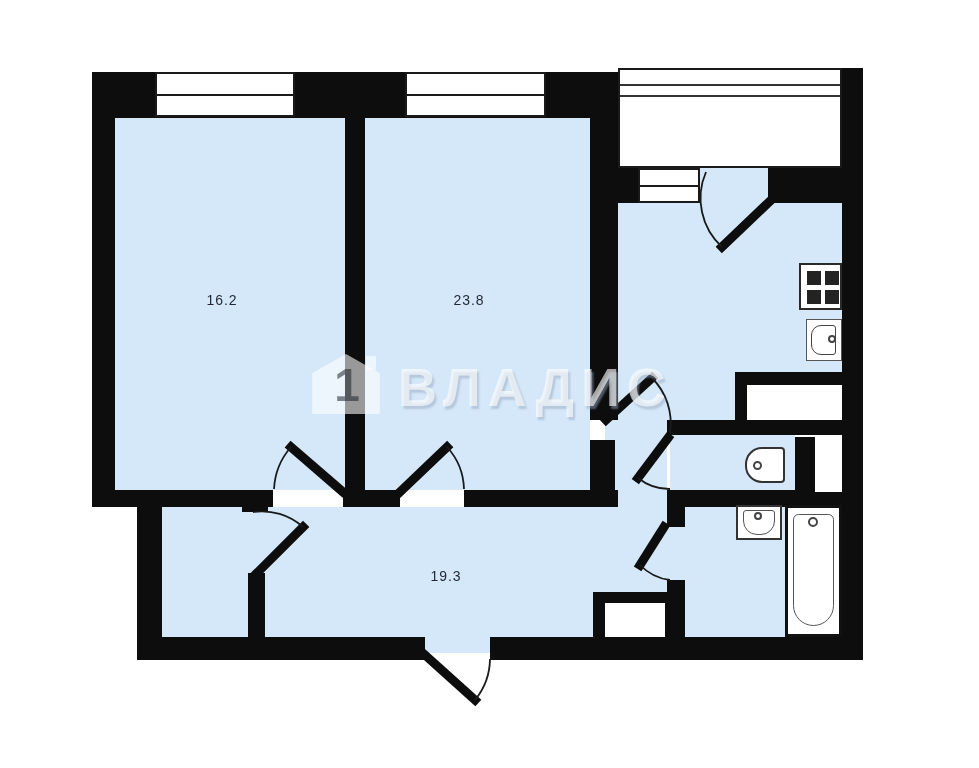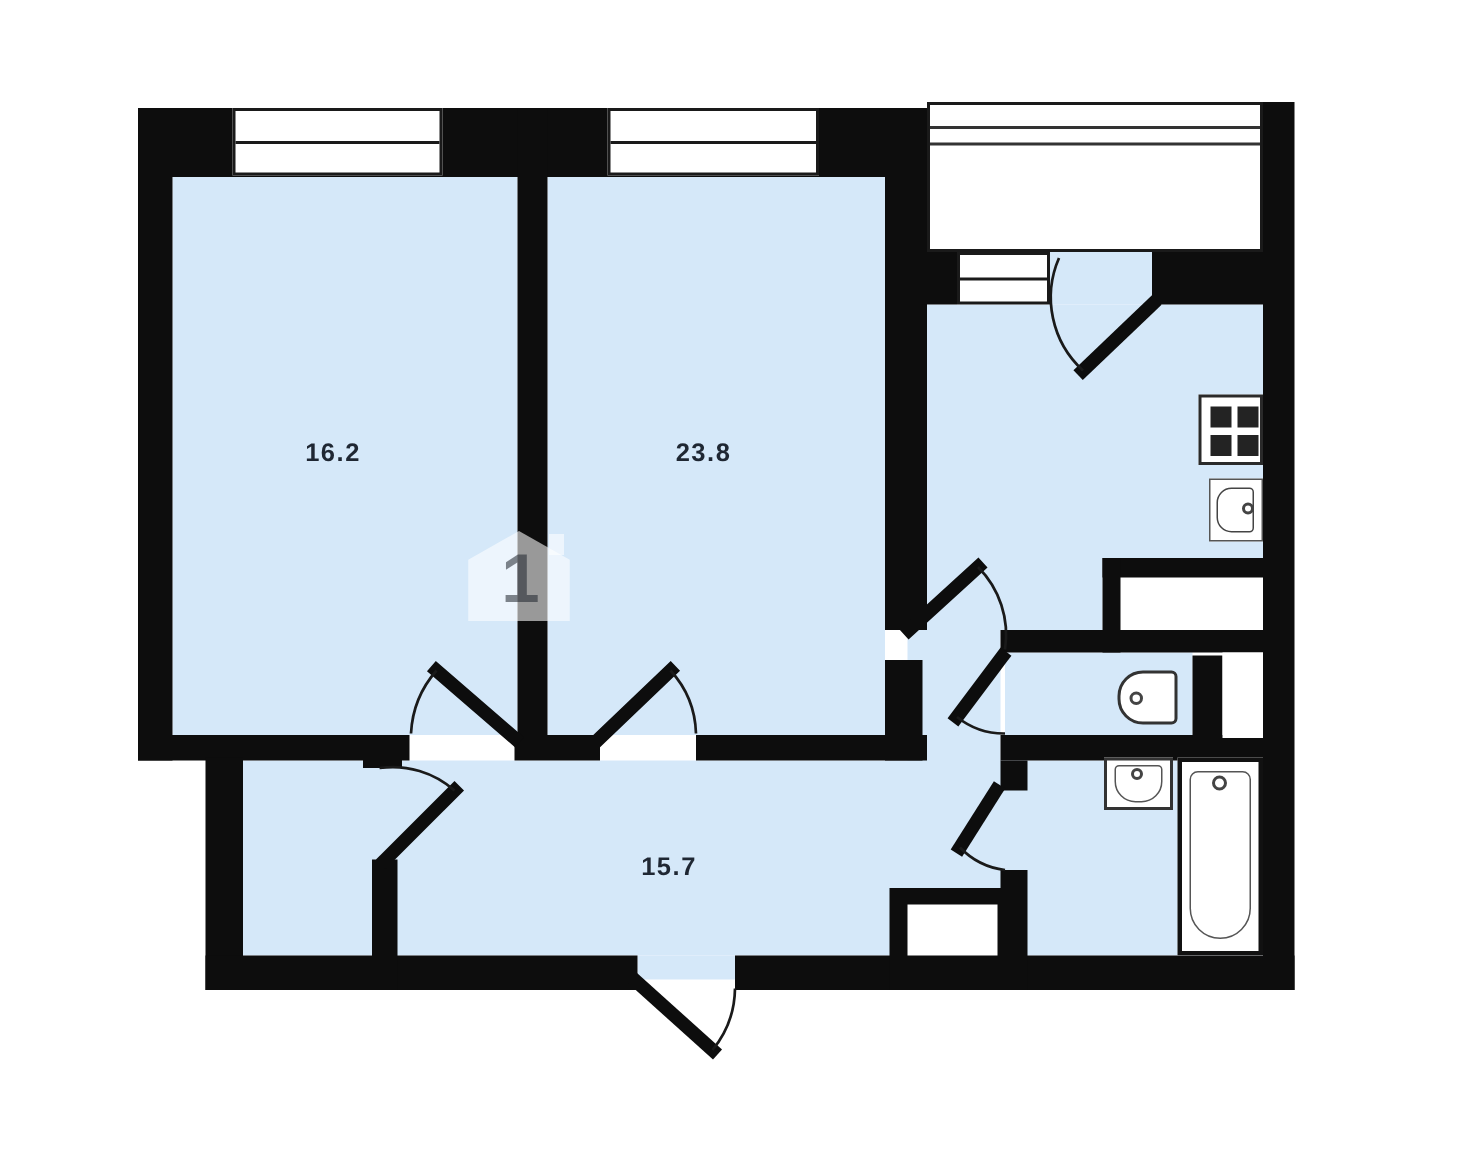--- a/index.html
+++ b/index.html
@@ -6,21 +6,21 @@
   #canvas{position:relative;width:979px;height:768px;background:#ffffff;overflow:hidden;
           font-family:"Liberation Sans", sans-serif;}
   .room{position:absolute;background:#d5e8f9;}
   .wall{position:absolute;background:#0d0d0d;}
   .whitebox{position:absolute;background:#ffffff;}
   .win{position:absolute;background:#ffffff;border:2px solid #1a1a1a;box-sizing:border-box;}
   .win .mull{position:absolute;left:0;right:0;height:2px;background:#1a1a1a;}
   .balcony{position:absolute;background:#ffffff;border:2px solid #1a1a1a;box-sizing:border-box;}
   .balcony .gl{position:absolute;left:0;right:0;height:2px;background:#333;}
   .fixture{position:absolute;background:#ffffff;box-sizing:border-box;}
-  .lbl{position:absolute;color:#1f2733;font-size:17px;letter-spacing:1px;text-align:center;width:90px;font-weight:bold;}
+  .lbl{position:absolute;color:#1f2733;font-size:14px;letter-spacing:1px;text-align:center;width:90px;}
   #doors{position:absolute;left:0;top:0;pointer-events:none;}
   .wm-text{position:absolute;left:398px;top:356px;font-size:54px;font-weight:800;
            letter-spacing:7px;color:rgba(255,255,255,0.62);
            text-shadow:2px 3px 2px rgba(150,168,192,0.5);z-index:40;}
   .wm-house{position:absolute;left:310px;top:354px;width:72px;height:60px;z-index:40;
             background:rgba(255,255,255,0.58);
             clip-path:polygon(50% 0%,97% 32%,97% 100%,3% 100%,3% 32%);
             }
   .wm-chimney{position:absolute;left:366px;top:356px;width:10px;height:14px;z-index:39;
             background:rgba(255,255,255,0.58);}
@@ -128,19 +128,20 @@
       <path d="M652,378 A64,64 0 0 1 670,433"></path>
       <path d="M638,478 A50,50 0 0 0 670,489"></path>
       <path d="M640,565 A50,50 0 0 0 670,580"></path>
       <path d="M303,527 A62,62 0 0 0 253,512"></path>
       <path d="M475,700 A66,66 0 0 0 490,659"></path>
     </g>
   </svg>
 
   <div class="lbl" style="left:177px;top:292px">16.2</div>
   <div class="lbl" style="left:424px;top:292px">23.8</div>
-  <div class="lbl" style="left:401px;top:568px">15.7</div>
+  <div class="lbl" style="left:401px;top:568px">19.3</div>
 
   <div class="wm-chimney"></div>
   <div class="wm-house"></div>
   <div class="wm-digit">1</div>
+  <div class="wm-text">ВЛАДИС</div>
 
 </div>
 
 </body></html>

